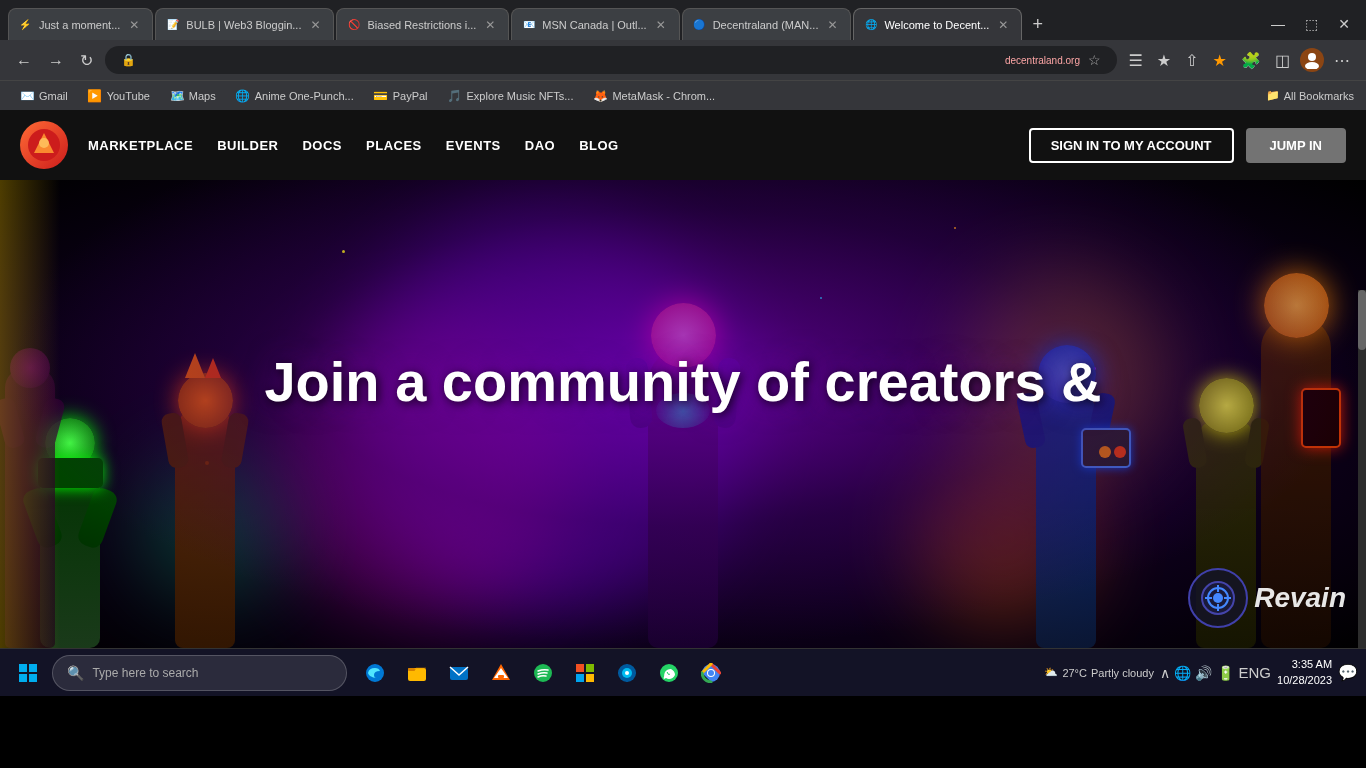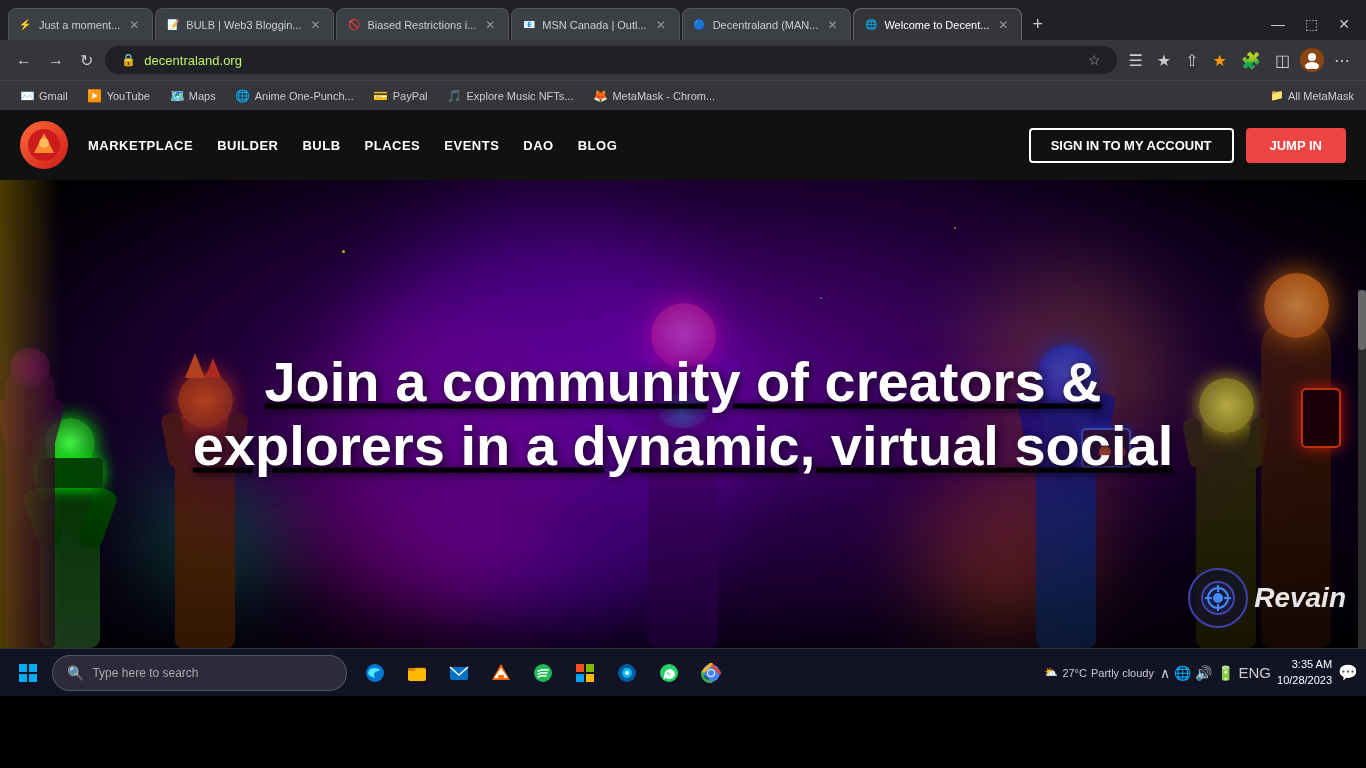--- a/index.html
+++ b/index.html
@@ -25,21 +25,21 @@
     
     .address-bar {
       display: flex; align-items: center; background: #35363a; padding: 6px 12px; gap: 8px; height: 40px;
     }
     .nav-btn { background: transparent; border: none; color: #ccc; font-size: 16px; cursor: pointer; padding: 4px; }
     .url-bar {
       flex: 1; display: flex; align-items: center; background: #202124; border-radius: 20px;
       padding: 4px 16px; gap: 8px; height: 28px;
     }
     .url-bar .lock-icon { color: #aaa; font-size: 12px; }
-    .url-text { color: #bef264; font-size: 13px; flex: 1; }
+    .url-text { color: #fca5a5; font-size: 10px; flex: 1; text-align: right; }
     .url-bar-actions { display: flex; align-items: center; gap: 6px; }
     .url-bar-actions span { color: #aaa; font-size: 14px; cursor: pointer; }
     .browser-actions { display: flex; align-items: center; gap: 6px; }
     .browser-actions span { color: #ccc; font-size: 16px; cursor: pointer; padding: 2px 4px; }
     .profile-avatar { width: 24px; height: 24px; border-radius: 50%; background: #8b4513; display: flex; align-items: center; justify-content: center; font-size: 12px; color: #fff; }
     .menu-dots { color: #ccc; font-size: 18px; cursor: pointer; }
 
     
     .bookmarks-bar {
       display: flex; align-items: center; background: #35363a; padding: 2px 12px; height: 30px; gap: 4px;
@@ -61,21 +61,21 @@
     }
     .site-logo { width: 48px; height: 48px; background: linear-gradient(135deg, #ff6b35, #cc1c1c); border-radius: 50%; display: flex; align-items: center; justify-content: center; margin-right: 20px; }
     .nav-links { display: flex; gap: 24px; }
     .nav-link { color: #fff; text-decoration: none; font-size: 13px; font-weight: 600; letter-spacing: 0.5px; cursor: pointer; }
     .nav-right { margin-left: auto; display: flex; gap: 12px; }
     .btn-sign-in {
       border: 2px solid #fff; background: transparent; color: #fff; padding: 8px 20px;
       font-size: 13px; font-weight: 700; cursor: pointer; border-radius: 4px;
     }
     .btn-jump-in {
-      background: #ef4444; color: #fff; border: none; padding: 10px 24px;
+      background: #737373; color: #fff; border: none; padding: 10px 24px;
       font-size: 13px; font-weight: 700; cursor: pointer; border-radius: 4px;
     }
 
     
     .hero {
       position: relative; height: 468px; overflow: hidden;
       background: radial-gradient(ellipse at center, #3d0060 0%, #1a0030 30%, #0a0015 70%, #000 100%);
     }
     .hero-overlay {
       position: absolute; inset: 0; z-index: 1;
@@ -85,21 +85,21 @@
     
     .glow-blob {
       position: absolute;
       border-radius: 50%;
       filter: blur(40px);
       opacity: 0.5;
     }
 
     .hero-text {
       position: absolute; z-index: 10; width: 100%; text-align: center;
-      top: 50%; transform: translateY(-50%); padding: 0 40px; text-decoration: underline;
+      top: 50%; transform: translateY(-50%); padding: 0 40px;
     }
     .hero-title {
       color: #fff; font-size: 56px; font-weight: 900; line-height: 1.15;
       text-shadow: 2px 2px 10px rgba(0,0,0,0.8), 0 0 30px rgba(100,0,150,0.5);
       font-family: 'Segoe UI', Arial, sans-serif;
     }
 
     
     .revain-watermark {
       position: absolute; bottom: 20px; right: 20px; z-index: 20;
@@ -260,38 +260,38 @@
     <div class="bookmark-item">
       <span class="bookmark-icon">🎵</span>
       <span>Explore Music NFTs...</span>
     </div>
     <div class="bookmark-item">
       <span class="bookmark-icon">🦊</span>
       <span>MetaMask - Chrom...</span>
     </div>
     <div class="bookmarks-right">
       <span>📁</span>
-      <span>All MetaMask</span>
+      <span>All Bookmarks</span>
     </div>
   </div>
 
   <div class="website">
 
     <nav class="site-nav">
       <div class="site-logo">
         <svg width="36" height="36" viewBox="0 0 36 36">
           <circle cx="18" cy="18" r="16" fill="#cc1c1c"></circle>
           <polygon points="18,6 28,26 8,26" fill="rgba(255,150,50,0.9)"></polygon>
           <circle cx="18" cy="16" r="5" fill="rgba(255,200,100,0.8)"></circle>
         </svg>
       </div>
       <div class="nav-links">
         <a class="nav-link">MARKETPLACE</a>
         <a class="nav-link">BUILDER</a>
-        <a class="nav-link">BULB</a>
+        <a class="nav-link">DOCS</a>
         <a class="nav-link">PLACES</a>
         <a class="nav-link">EVENTS</a>
         <a class="nav-link">DAO</a>
         <a class="nav-link">BLOG</a>
       </div>
       <div class="nav-right">
         <button class="btn-sign-in">SIGN IN TO MY ACCOUNT</button>
         <button class="btn-jump-in">JUMP IN</button>
       </div>
     </nav>
@@ -370,21 +370,21 @@
         <div style="position:absolute;bottom:200px;right:5px;width:40px;height:60px;background:#220000;border-radius:5px;border:2px solid #ff4400;box-shadow:0 0 15px #ff2200;"></div>
       </div>
 
       <div class="hero-overlay"></div>
 
       <div style="position:absolute;left:0;top:0;bottom:0;width:60px;background:linear-gradient(to right,rgba(255,200,0,0.3),transparent);"></div>
 
       <div class="hero-text">
         <h1 class="hero-title">
           <span>Join a community of creators &amp;</span><br>
-          <span>explorers  in a dynamic, virtual social</span><br>
+          <br>
         </h1>
       </div>
 
       <div class="revain-watermark">
         <div class="revain-logo">
           <svg viewBox="0 0 36 36" width="36" height="36">
             <circle cx="18" cy="18" r="16" fill="#1a1a3a" stroke="#4444aa" stroke-width="2"></circle>
             <circle cx="18" cy="18" r="10" fill="none" stroke="#4488ff" stroke-width="2"></circle>
             <circle cx="18" cy="18" r="5" fill="#4488ff"></circle>
             <line x1="18" y1="5" x2="18" y2="12" stroke="#4488ff" stroke-width="2"></line>

